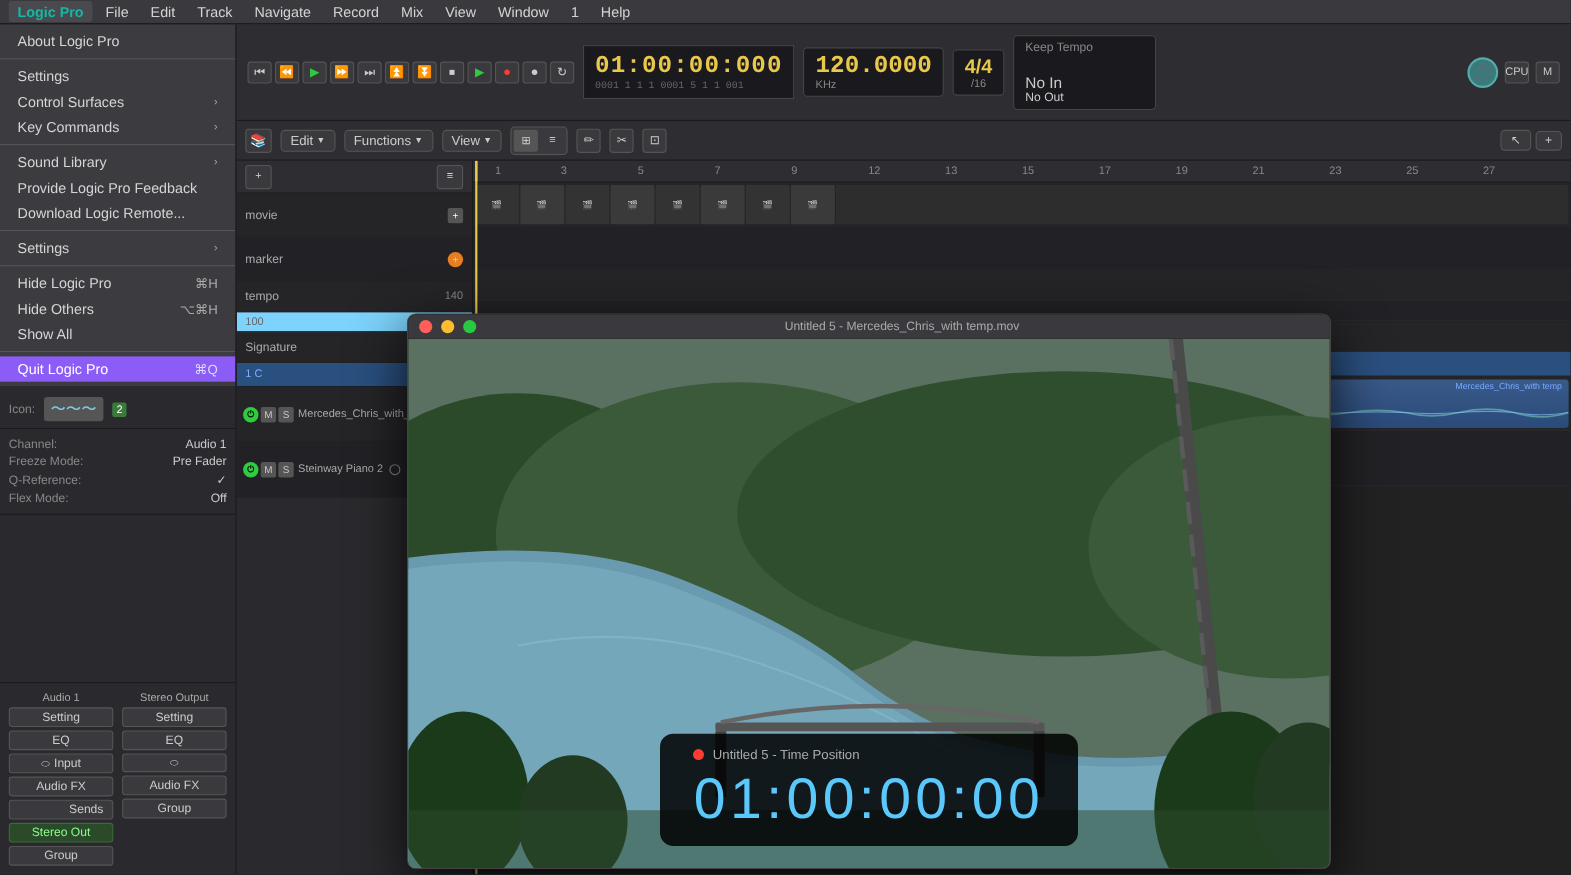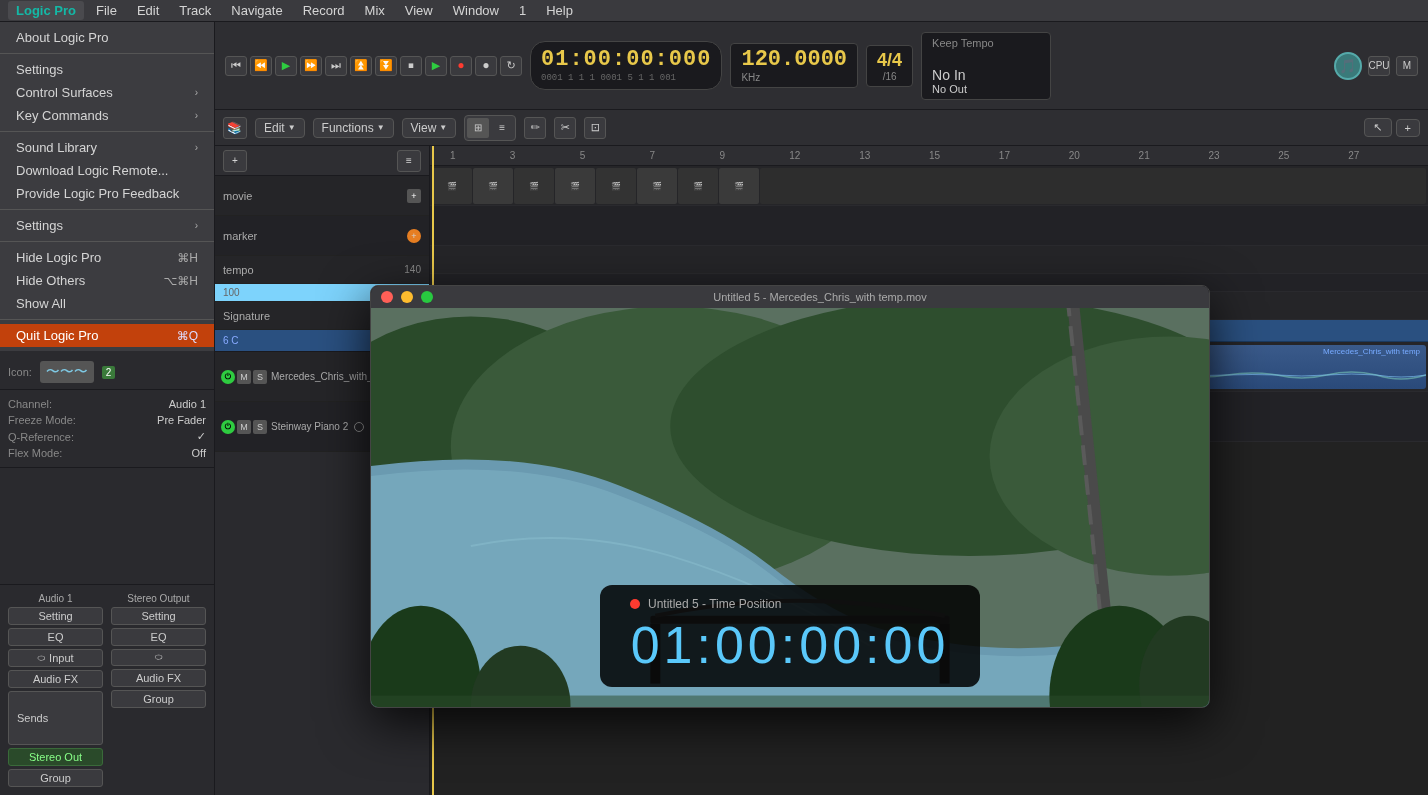--- a/index.html
+++ b/index.html
@@ -83,21 +83,21 @@
       background: #555;
       margin: 4px 0;
     }
 
     
     .video-window {
       position: absolute;
       top: 285px;
       left: 370px;
       width: 840px;
-      height: 423px;
+      height: 505px;
       background: #1a1a1e;
       border: 1px solid #444;
       border-radius: 8px;
       box-shadow: 0 15px 50px rgba(0,0,0,0.8);
       overflow: hidden;
       z-index: 50;
     }
     .video-titlebar {
       height: 22px;
       background: #3a3a3e;
@@ -226,44 +226,44 @@
     <div class="menu-item">
       <span>Key Commands</span>
       <span class="arrow">›</span>
     </div>
     <div class="menu-separator"></div>
     <div class="menu-item">
       <span>Sound Library</span>
       <span class="arrow">›</span>
     </div>
     <div class="menu-item">
+      <span>Provide Logic Pro Feedback</span>
+    </div>
+    <div class="menu-item">
       <span>Download Logic Remote...</span>
-    </div>
-    <div class="menu-item">
-      <span>Provide Logic Pro Feedback</span>
     </div>
     <div class="menu-separator"></div>
     <div class="menu-item">
       <span>Settings</span>
       <span class="arrow">›</span>
     </div>
     <div class="menu-separator"></div>
     <div class="menu-item">
       <span>Hide Logic Pro</span>
       <span class="shortcut">⌘H</span>
     </div>
     <div class="menu-item">
       <span>Hide Others</span>
       <span class="shortcut">⌥⌘H</span>
     </div>
     <div class="menu-item">
       <span>Show All</span>
     </div>
     <div class="menu-separator"></div>
-    <div class="menu-item active-item" style="background:#c2410c;gap:32px;">
+    <div class="menu-item active-item" style="background:#8b5cf6;gap:32px;">
       <span style="color:#fff;">Quit Logic Pro</span>
       <span class="shortcut" style="color:#ddf;">⌘Q</span>
     </div>
   </div>
 
   <div style="padding: 6px 8px; border-bottom: 1px solid #1a1a1e; display:flex; gap:8px; align-items:center; margin-top: 4px;">
     <span style="font-size:11px; color:#888;">Icon:</span>
     <div style="background:#555; border-radius:3px; padding:2px 6px; font-size:10px; display:flex; align-items:center; gap:3px;">
       <span style="color:#7ec8e3; font-size:14px;">〜〜〜</span>
     </div>
@@ -293,21 +293,21 @@
     <div style="display:flex; gap:8px;">
       <div style="flex:1; display:flex; flex-direction:column; gap:3px; align-items:center;">
         <span style="font-size:10px; color:#aaa;">Audio 1</span>
         <div style="background:#3a3a3e; border:1px solid #555; border-radius:3px; padding:2px 8px; font-size:11px; color:#ccc; cursor:pointer; width:100%; text-align:center;">Setting</div>
         <div style="background:#3a3a3e; border:1px solid #555; border-radius:3px; padding:2px 8px; font-size:11px; color:#ccc; cursor:pointer; width:100%; text-align:center;">EQ</div>
         <div style="background:#3a3a3e; border:1px solid #555; border-radius:3px; padding:2px 8px; font-size:11px; color:#ccc; cursor:pointer; width:100%; text-align:center; display:flex; align-items:center; justify-content:center; gap:4px;">
           <span style="font-size:9px;">⬭</span>
           <span>Input</span>
         </div>
         <div style="background:#3a3a3e; border:1px solid #555; border-radius:3px; padding:2px 8px; font-size:11px; color:#ccc; cursor:pointer; width:100%; text-align:center;">Audio FX</div>
-        <div style="background:#3a3a3e; border:1px solid #555; border-radius:3px; padding:20px 8px; font-size:11px; color:#ccc; cursor:pointer; width:100%; text-align:left;">Sends</div>
+        <div style="background:#3a3a3e; border:1px solid #555; border-radius:3px; padding:2px 8px; font-size:11px; color:#ccc; cursor:pointer; width:100%; text-align:right;">Sends</div>
         <div style="background:#2a4a2a; border:1px solid #3a6a3a; border-radius:3px; padding:2px 8px; font-size:11px; color:#8f8; cursor:pointer; width:100%; text-align:center;">Stereo Out</div>
         <div style="background:#3a3a3e; border:1px solid #555; border-radius:3px; padding:2px 8px; font-size:11px; color:#ccc; cursor:pointer; width:100%; text-align:center;">Group</div>
       </div>
       <div style="flex:1; display:flex; flex-direction:column; gap:3px; align-items:center;">
         <span style="font-size:10px; color:#aaa;">Stereo Output</span>
         <div style="background:#3a3a3e; border:1px solid #555; border-radius:3px; padding:2px 8px; font-size:11px; color:#ccc; cursor:pointer; width:100%; text-align:center;">Setting</div>
         <div style="background:#3a3a3e; border:1px solid #555; border-radius:3px; padding:2px 8px; font-size:11px; color:#ccc; cursor:pointer; width:100%; text-align:center;">EQ</div>
         <div style="background:#3a3a3e; border:1px solid #555; border-radius:3px; padding:2px 8px; font-size:11px; color:#ccc; cursor:pointer; width:100%; text-align:center; display:flex; align-items:center; justify-content:center; gap:4px;">
           <span style="font-size:9px;">⬭</span>
         </div>
@@ -330,21 +330,21 @@
       <div style="width:22px;height:20px;background:#3a3a3e;border:1px solid #555;border-radius:3px;display:flex;align-items:center;justify-content:center;cursor:pointer;font-size:11px;color:#ccc;">⏭</div>
       <div style="width:22px;height:20px;background:#3a3a3e;border:1px solid #555;border-radius:3px;display:flex;align-items:center;justify-content:center;cursor:pointer;font-size:11px;color:#ccc;">⏫</div>
       <div style="width:22px;height:20px;background:#3a3a3e;border:1px solid #555;border-radius:3px;display:flex;align-items:center;justify-content:center;cursor:pointer;font-size:11px;color:#ccc;">⏬</div>
       <div style="width:22px;height:20px;background:#3a3a3e;border:1px solid #555;border-radius:3px;display:flex;align-items:center;justify-content:center;cursor:pointer;font-size:11px;color:#ccc;">⏹</div>
       <div style="width:22px;height:20px;background:#3a3a3e;border:1px solid #555;border-radius:3px;display:flex;align-items:center;justify-content:center;cursor:pointer;font-size:11px;color:#2ecc40;">▶</div>
       <div style="width:22px;height:20px;background:#3a3a3e;border:1px solid #555;border-radius:3px;display:flex;align-items:center;justify-content:center;cursor:pointer;font-size:11px;color:#ff3b30;">⏺</div>
       <div style="width:22px;height:20px;background:#3a3a3e;border:1px solid #555;border-radius:3px;display:flex;align-items:center;justify-content:center;cursor:pointer;font-size:11px;color:#ccc;">⏺</div>
       <div style="width:22px;height:20px;background:#3a3a3e;border:1px solid #555;border-radius:3px;display:flex;align-items:center;justify-content:center;cursor:pointer;font-size:11px;color:#ccc;">↻</div>
     </div>
 
-    <div style="background:#1a1a1e;border:1px solid #444;border-radius:15px;padding:6px 10px;min-width:190px;">
+    <div style="background:#1a1a1e;border:1px solid #444;border-radius:0;padding:6px 10px;min-width:190px;">
       <div style="font-size:22px;font-weight:bold;color:#e8c84a;letter-spacing:1px;font-family:'Courier New',monospace;line-height:1.1;">01:00:00:000</div>
       <div style="font-size:9px;color:#666;font-family:'Courier New',monospace;white-space:nowrap;overflow:hidden;">0001  1  1  1   0001  5  1  1  001</div>
     </div>
 
     <div style="background:#1a1a1e;border:1px solid #444;border-radius:4px;padding:4px 10px;min-width:100px;">
       <div style="font-size:22px;font-weight:bold;color:#e8c84a;font-family:'Courier New',monospace;line-height:1.1;">120.0000</div>
       <div style="font-size:10px;color:#888;">KHz</div>
     </div>
 
     <div style="background:#1a1a1e;border:1px solid #444;border-radius:4px;padding:4px 10px;display:flex;flex-direction:column;align-items:center;">
@@ -423,21 +423,21 @@
       <div style="height:18px;border-bottom:1px solid #222;display:flex;align-items:center;padding:0 8px;background:#7dd3fc;">
         <span style="font-size:10px;color:#666;">100</span>
       </div>
 
       <div style="height:28px;border-bottom:1px solid #222;display:flex;align-items:center;padding:0 8px;gap:6px;background:#252528;">
         <span style="font-size:11px;color:#aaa;">Signature</span>
         <div style="margin-left:auto;width:14px;height:14px;background:#e67e22;border-radius:50%;display:flex;align-items:center;justify-content:center;font-size:9px;cursor:pointer;">+</div>
       </div>
 
       <div style="height:22px;background:#2a5080;border-bottom:1px solid #1a1a1e;display:flex;align-items:center;padding:0 8px;">
-        <span style="font-size:10px;color:#8af;">6 C</span>
+        <span style="font-size:10px;color:#8af;">1 C</span>
       </div>
 
       <div style="height:50px;border-bottom:1px solid #222;display:flex;align-items:center;padding:0 6px;gap:4px;background:#252528;">
         <div style="display:flex;gap:2px;">
           <div style="width:14px;height:14px;background:#2ecc40;border-radius:50%;display:flex;align-items:center;justify-content:center;font-size:8px;color:#000;font-weight:bold;cursor:pointer;">⏻</div>
           <div style="width:14px;height:14px;background:#555;border-radius:2px;display:flex;align-items:center;justify-content:center;font-size:9px;color:#ccc;cursor:pointer;">M</div>
           <div style="width:14px;height:14px;background:#555;border-radius:2px;display:flex;align-items:center;justify-content:center;font-size:9px;color:#ccc;cursor:pointer;">S</div>
         </div>
         <span style="font-size:10px;color:#aaa;overflow:hidden;white-space:nowrap;text-overflow:ellipsis;max-width:120px;">Mercedes_Chris_with_temp</span>
         <div style="margin-left:auto;width:14px;height:14px;background:#e67e22;border-radius:50%;display:flex;align-items:center;justify-content:center;font-size:9px;cursor:pointer;">+</div>
@@ -460,21 +460,21 @@
         <div style="position:absolute;top:0;left:0;right:0;height:100%;display:flex;align-items:center;">
           <span style="position:absolute;left:2%;font-size:10px;color:#888;">1</span>
           <span style="position:absolute;left:8%;font-size:10px;color:#888;">3</span>
           <span style="position:absolute;left:15%;font-size:10px;color:#888;">5</span>
           <span style="position:absolute;left:22%;font-size:10px;color:#888;">7</span>
           <span style="position:absolute;left:29%;font-size:10px;color:#888;">9</span>
           <span style="position:absolute;left:36%;font-size:10px;color:#888;">12</span>
           <span style="position:absolute;left:43%;font-size:10px;color:#888;">13</span>
           <span style="position:absolute;left:50%;font-size:10px;color:#888;">15</span>
           <span style="position:absolute;left:57%;font-size:10px;color:#888;">17</span>
-          <span style="position:absolute;left:64%;font-size:10px;color:#888;">20</span>
+          <span style="position:absolute;left:64%;font-size:10px;color:#888;">19</span>
           <span style="position:absolute;left:71%;font-size:10px;color:#888;">21</span>
           <span style="position:absolute;left:78%;font-size:10px;color:#888;">23</span>
           <span style="position:absolute;left:85%;font-size:10px;color:#888;">25</span>
           <span style="position:absolute;left:92%;font-size:10px;color:#888;">27</span>
         </div>
 
         <div style="position:absolute;left:2px;top:0;width:2px;height:100%;background:#e8c84a;"></div>
       </div>
 
       <div style="height:40px;border-bottom:1px solid #2a2a2e;background:#252528;position:relative;">

